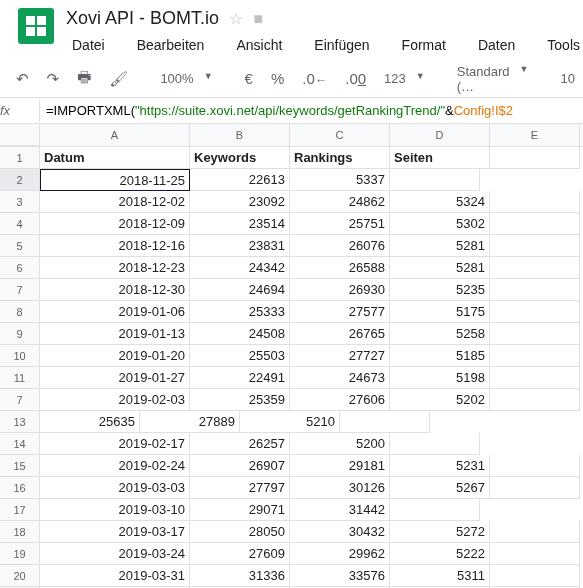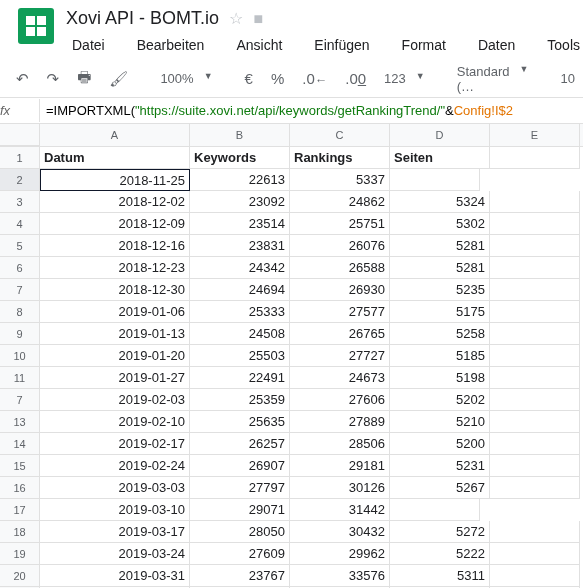--- a/index.html
+++ b/index.html
@@ -349,31 +349,29 @@
       <div class="row">
     <div class="rownum">7</div>
     <div class="cell c-a">2019-02-03</div>
     <div class="cell c-b">25359</div>
     <div class="cell c-c">27606</div>
     <div class="cell c-d">5202</div>
     <div class="cell c-e"></div>
       </div>
       <div class="row">
     <div class="rownum">13</div>
-    <div class="cell c-a">2019-02-10</div>
     <div class="cell c-b">25635</div>
     <div class="cell c-c">27889</div>
     <div class="cell c-d">5210</div>
     <div class="cell c-e"></div>
       </div>
       <div class="row">
     <div class="rownum">14</div>
     <div class="cell c-a">2019-02-17</div>
     <div class="cell c-b">26257</div>
-    <div class="cell c-c">28506</div>
     <div class="cell c-d">5200</div>
     <div class="cell c-e"></div>
       </div>
       <div class="row">
     <div class="rownum">15</div>
     <div class="cell c-a">2019-02-24</div>
     <div class="cell c-b">26907</div>
     <div class="cell c-c">29181</div>
     <div class="cell c-d">5231</div>
     <div class="cell c-e"></div>
@@ -405,21 +403,21 @@
     <div class="rownum">19</div>
     <div class="cell c-a">2019-03-24</div>
     <div class="cell c-b">27609</div>
     <div class="cell c-c">29962</div>
     <div class="cell c-d">5222</div>
     <div class="cell c-e"></div>
       </div>
       <div class="row">
     <div class="rownum">20</div>
     <div class="cell c-a">2019-03-31</div>
-    <div class="cell c-b">23767</div>
+    <div class="cell c-b">31336</div>
     <div class="cell c-c">33576</div>
     <div class="cell c-d">5311</div>
     <div class="cell c-e"></div>
       </div>
       <div class="row">
     <div class="rownum">21</div>
     <div class="cell c-a">2019-04-07</div>
     <div class="cell c-b">31754</div>
     <div class="cell c-c">33481</div>
     <div class="cell c-d">5087</div>

